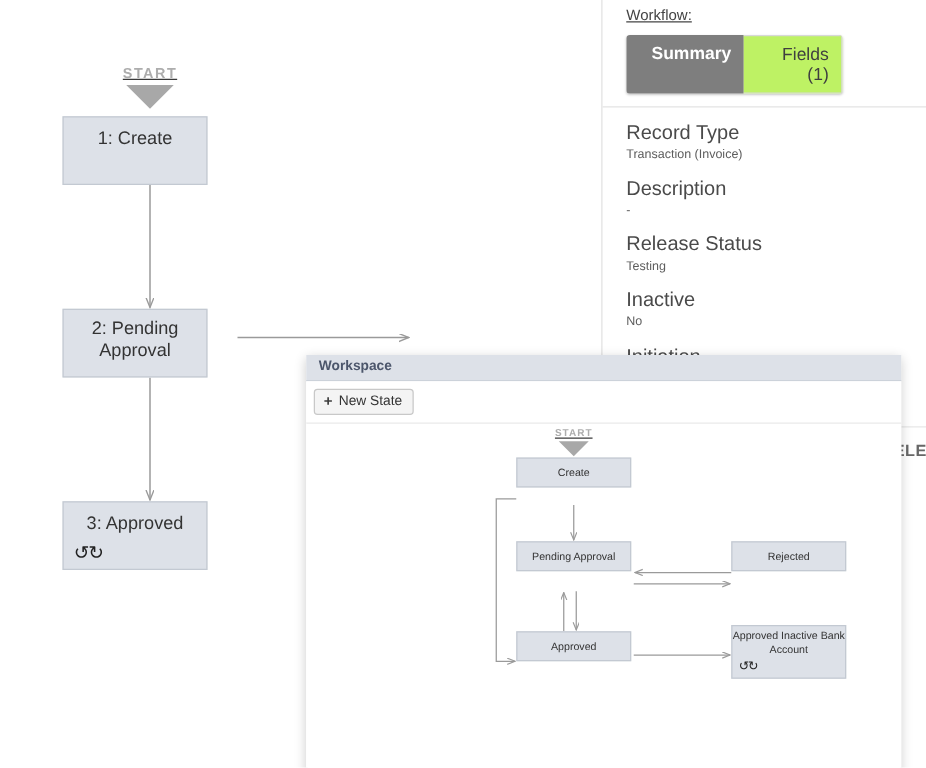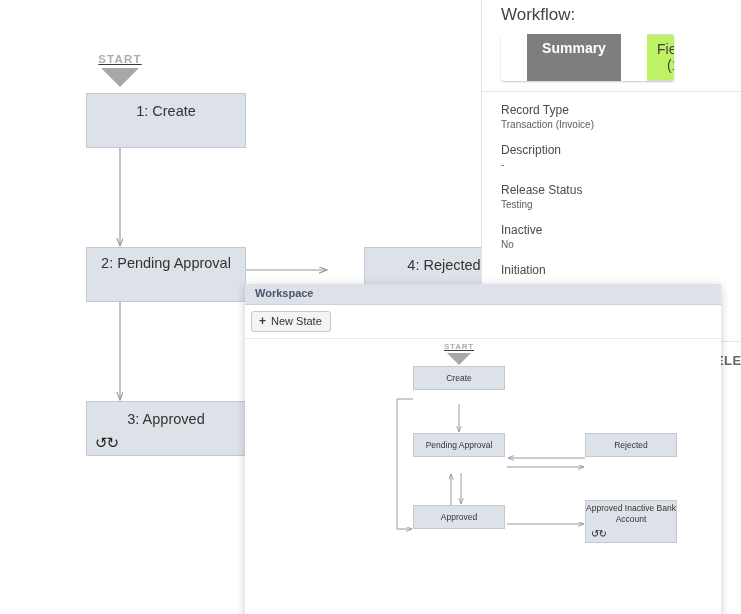--- a/index.html
+++ b/index.html
@@ -32,24 +32,23 @@
     color: #333333;
   }
   .node .node-label {
     display: block;
     text-align: center;
     line-height: 1.25;
   }
 
   
   .node-main {
-    width: 160px;
+    width: 116px;
     height: 55px;
     font-size: 14.5px;
-    margin-left: 36px;
   }
   .node-main .node-label {
     padding-top: 8px;
   }
   .node-main.two-line .node-label {
     padding-top: 6px;
   }
   .loop-icon {
     position: absolute;
     left: 8px;
@@ -101,38 +100,38 @@
   #detail-panel {
     position: absolute;
     left: 481px; top: 0;
     width: 260px; height: 300px;
     background: #ffffff;
     border-left: 1px solid #e2e2e2;
     box-sizing: border-box;
     padding: 0 0 0 19px;
   }
   #detail-panel .panel-title {
-    font-size: 17px;
+    font-size: 12px;
     color: #444444;
     margin-top: 5px;
+    text-decoration: underline;
   }
   .tabs {
     margin-top: 9px;
     display: flex;
     border-radius: 3px;
     overflow: hidden;
     width: 173px;
     box-shadow: 0 1px 2px rgba(0,0,0,0.22);
   }
   .tab {
     font-size: 14px;
     padding: 6px 10px 7px 10px;
-    text-align: center;
-    box-sizing: border-box;
-    margin-left: 26px;
+    text-align: right;
+    box-sizing: border-box;
   }
   .tab.active {
     background: #7e7e7e;
     color: #ffffff;
     font-weight: bold;
     flex: 0 0 94px;
   }
   .tab.inactive {
     background: #bef264;
     color: #3f3f3f;
@@ -143,21 +142,21 @@
   .panel-divider {
     margin-top: 10px;
     margin-left: -19px;
     border-top: 1px solid #e4e4e4;
     width: 260px;
   }
   .field {
     margin-top: 11px;
   }
   .field-label {
-    font-size: 12px;
+    font-size: 16px;
     color: #4a4a4a;
     line-height: 1.2;
   }
   .field-value {
     font-size: 10px;
     color: #5d5d5d;
     line-height: 1.35;
     margin-top: 1px;
   }
 
@@ -290,23 +289,20 @@
 
   <div class="node node-main two-line" style="left:50px; top:247px;">
     <span class="node-label">2: Pending Approval</span>
   </div>
 
   <div class="node node-main" style="left:50px; top:401px;">
     <span class="node-label">3: Approved</span>
     <span class="loop-icon">↺↻</span>
   </div>
 
-  <div class="node node-main" style="left:328px; top:247px;">
-    <span class="node-label">4: Rejected</span>
-  </div>
 
 </div>
 
 <div id="detail-panel">
 
   <div class="panel-title">Workflow:</div>
 
   <div class="tabs">
     <div class="tab active">Summary</div>
     <div class="tab inactive">Fields (1)</div>

